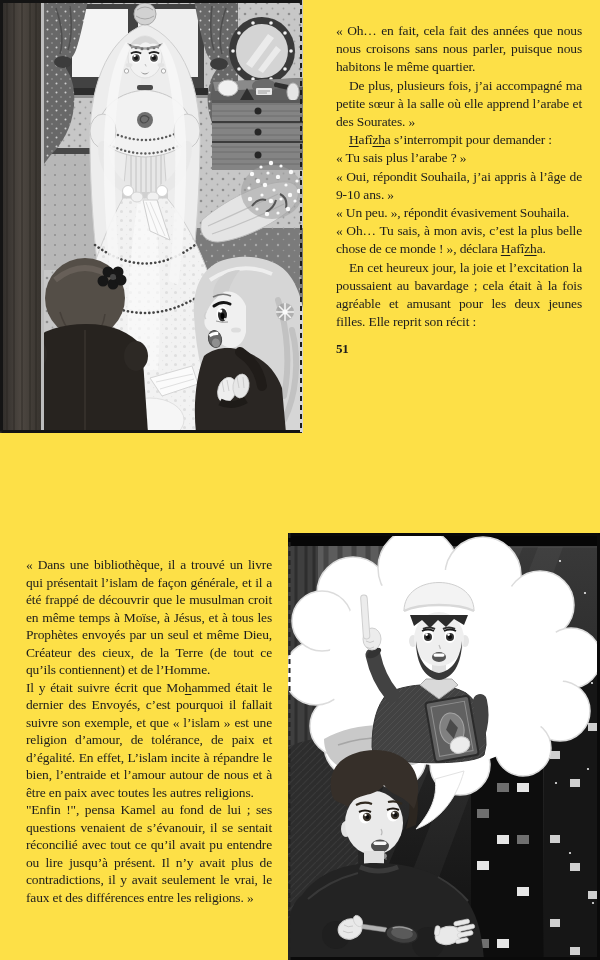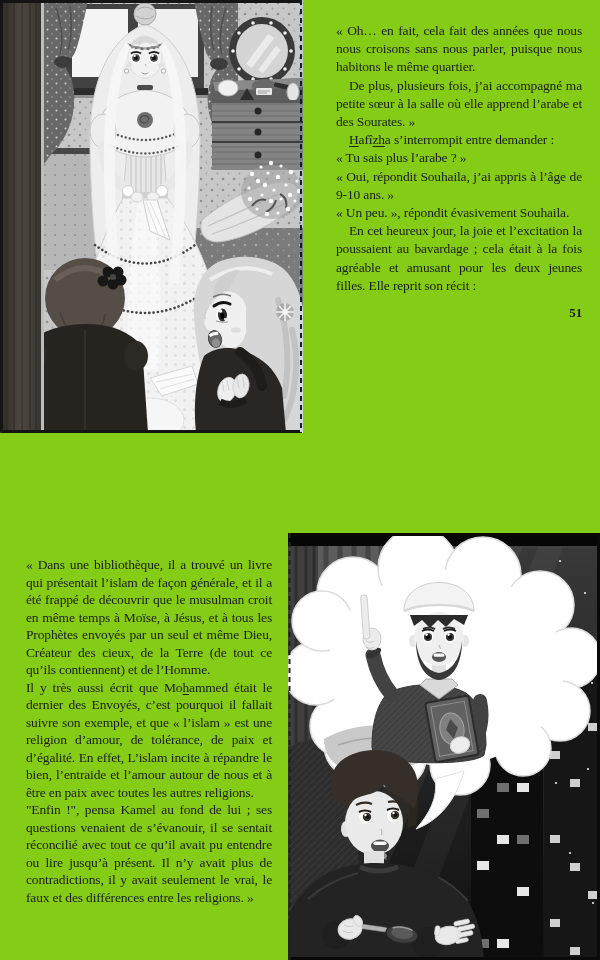--- a/index.html
+++ b/index.html
@@ -1,27 +1,27 @@
 <!DOCTYPE html>
 <html><head>
 <meta charset="utf-8">
 <style>
   html,body{margin:0;padding:0;background:#ffffff;}
-  .page{position:relative;width:600px;height:960px;background:#84cc16;overflow:hidden;
+  .page{position:relative;width:600px;height:960px;background:#fde047;overflow:hidden;
         font-family:"Liberation Serif",serif;}
   .fig{position:absolute;margin:0;padding:0;line-height:0;}
   .fig-tl{left:0;top:0;width:303px;height:433px;}
   .fig-br{left:288px;top:533px;width:312px;height:427px;}
   .col{position:absolute;color:#1d1d1d;text-align:justify;letter-spacing:-0.15px;}
   .col-right{left:336px;top:22px;width:246px;font-size:13.5px;line-height:18.2px;}
   .col-left{left:26px;top:556px;width:246px;font-size:13.5px;line-height:17.5px;}
   .para{margin:0;}
   .ind{text-indent:13px;}
   .u{text-decoration:underline;text-underline-offset:2px;}
-  .pagenum{text-align:right;font-weight:bold;font-size:13px;color:#1d1d1d;}
+  .pagenum{text-align:left;font-weight:bold;font-size:13px;color:#1d1d1d;}
   .col-right .pagenum{margin-top:9px;}
   .col-left .pagenum{margin-top:13px;}
 </style>
 </head>
 <body>
 
 <div class="page">
 
   <figure class="fig fig-tl" aria-label="Manga-style bride in an ornate white gown and veil sitting in a bedroom with curtains, window and vanity mirror, admired by two young girls">
     <svg width="303" height="433" viewBox="0 0 303 433" xmlns="http://www.w3.org/2000/svg">
@@ -286,31 +286,32 @@
       <rect x="41" y="0" width="3" height="433" fill="#bdbdbd"></rect>
 
       <path d="M1.5,431.5 L1.5,1.5 L300,1.5 M1.5,431.5 L300,431.5" stroke="#141414" stroke-width="3" fill="none"></path>
       <line x1="301" y1="0" x2="301" y2="433" stroke="#1c1c1c" stroke-width="2" stroke-dasharray="5 4"></line>
     </svg>
   </figure>
 
   <div class="col col-right">
     <p class="para"><span>« Oh… en fait, cela fait des années que nous nous croisons sans nous parler, puisque nous habitons le même quartier.</span></p>
     <p class="para ind"><span>De plus, plusieurs fois, j’ai accompagné ma petite sœur à la salle où elle apprend l’arabe et des Sourates. »</span></p>
-    <p class="para ind"><span class="u">H</span><span>afî</span><span class="u">zh</span><span>a s’interrompit entre demander :</span></p>
+    <p class="para ind"><span class="u">H</span><span>afî</span><span class="u">zh</span><span>a s’interrompit pour demander :</span></p>
     <p class="para"><span>« Tu sais plus l’arabe ? »</span></p>
     <p class="para"><span>« Oui, répondit Souhaila, j’ai appris à l’âge de 9-10 ans. »</span></p>
     <p class="para"><span>« Un peu. », répondit évasivement Souhaila.</span></p>
+    <p class="para"><span>« Oh… Tu sais, à mon avis, c’est la plus belle chose de ce monde ! », déclara </span><span class="u">H</span><span>afî</span><span class="u">zh</span><span>a.</span></p>
     <p class="para ind"><span>En cet heureux jour, la joie et l’excitation la poussaient au bavardage ; cela était à la fois agréable et amusant pour les deux jeunes filles. Elle reprit son récit :</span></p>
     <div class="pagenum">51</div>
   </div>
 
   <div class="col col-left">
     <p class="para"><span>« Dans une bibliothèque, il a trouvé un livre qui présentait l’islam de façon générale, et il a été frappé de découvrir que le musulman croit en même temps à Moïse, à Jésus, et à tous les Prophètes envoyés par un seul et même Dieu, Créateur des cieux, de la Terre (de tout ce qu’ils contiennent) et de l’Homme.</span></p>
-    <p class="para"><span>Il y très aussi écrit que Mo</span><span class="u">h</span><span>ammed était le dernier des Envoyés, c’est pourquoi il fallait suivre son exemple, et que « l’islam » est une religion d’amour, de tolérance, de paix et d’égalité. En effet, L’islam incite à répandre le bien, l’entraide et l’amour autour de nous et à être en paix avec toutes les autres religions.</span></p>
+    <p class="para"><span>Il y était suivre écrit que Mo</span><span class="u">h</span><span>ammed était le dernier des Envoyés, c’est pourquoi il fallait suivre son exemple, et que « l’islam » est une religion d’amour, de tolérance, de paix et d’égalité. En effet, L’islam incite à répandre le bien, l’entraide et l’amour autour de nous et à être en paix avec toutes les autres religions.</span></p>
     <p class="para"><span>"Enfin !", pensa Kamel au fond de lui ; ses questions venaient de s’évanouir, il se sentait réconcilié avec tout ce qu’il avait pu entendre ou lire jusqu’à présent. Il n’y avait plus de contradictions, il y avait seulement le vrai, le faux et des différences entre les religions. »</span></p>
   </div>
 
   <figure class="fig fig-br" aria-label="At night before a lit city, a young man holding a wooden spoon imagines, in a thought bubble, a bearded man in a white prayer cap holding a book and pointing upward">
     <svg width="312" height="427" viewBox="0 0 312 427" xmlns="http://www.w3.org/2000/svg">
       <defs>
         <linearGradient id="gNight" x1="0" y1="0" x2="0" y2="1">
           <stop offset="0" stop-color="#3a3a3a"></stop>
             <stop offset="1" stop-color="#101010"></stop>
         </linearGradient>

